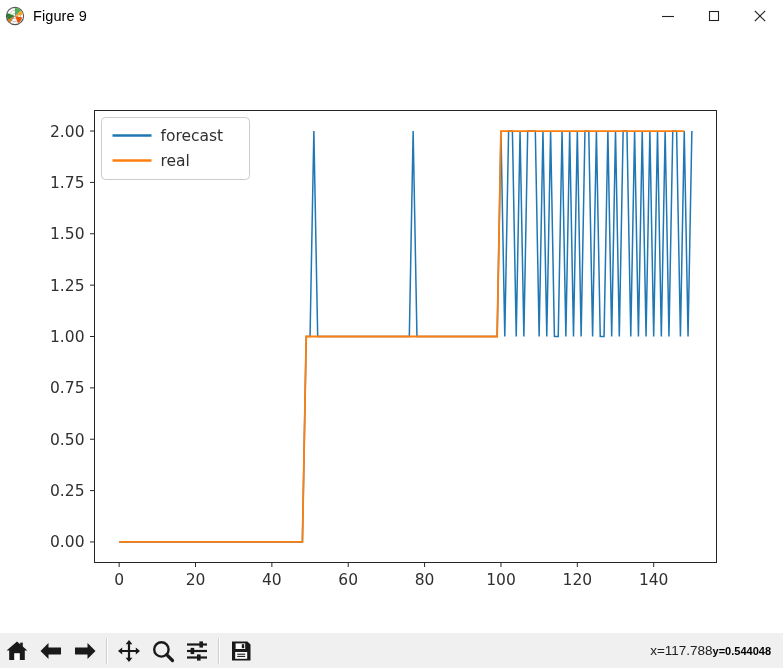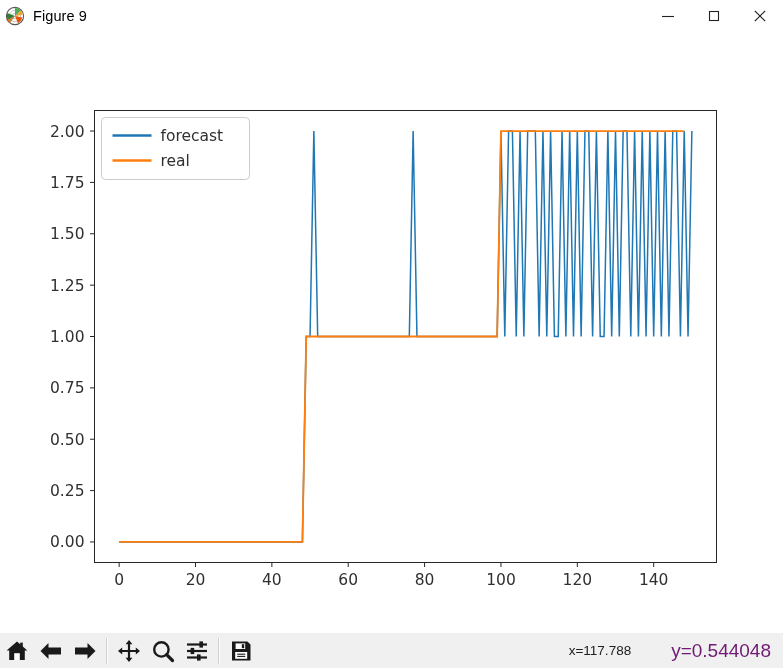--- a/index.html
+++ b/index.html
@@ -102,27 +102,27 @@
   }
   .coords {
     margin-left: auto;
     display: flex;
     align-items: center;
     padding-right: 12px;
   }
   .coord-x {
     font-size: 13.5px;
     color: #202020;
-    margin-right: 40px;
     white-space: nowrap;
   }
   .coord-y {
-    font-size: 19px;
-    color: #701a75;
+    font-size: 11px;
+    color: #000000;
     white-space: nowrap;
+    font-weight: bold;
   }
   .tick-label {
     font-family: "DejaVu Sans", sans-serif;
     font-size: 15.5px;
     fill: #303030;
   }
   .legend-label {
     font-family: "DejaVu Sans", sans-serif;
     font-size: 15.5px;
     fill: #303030;

